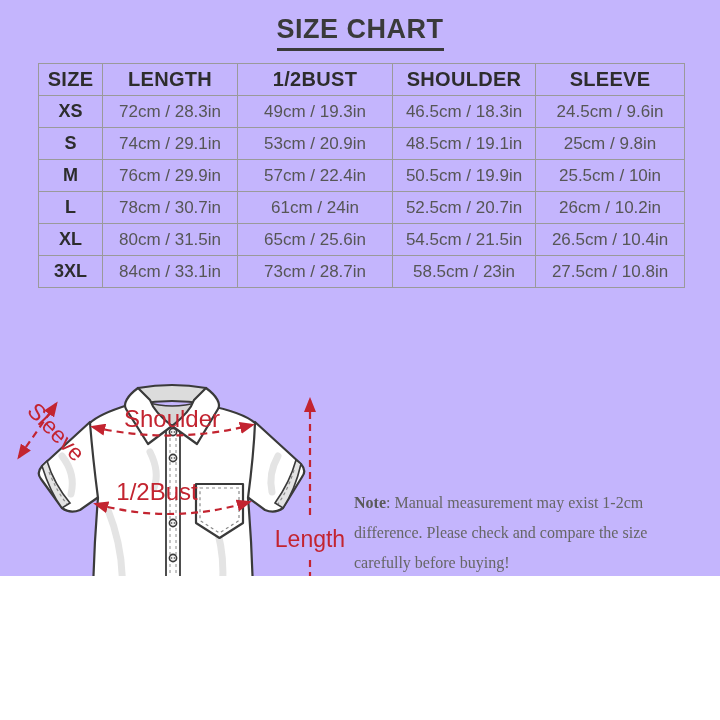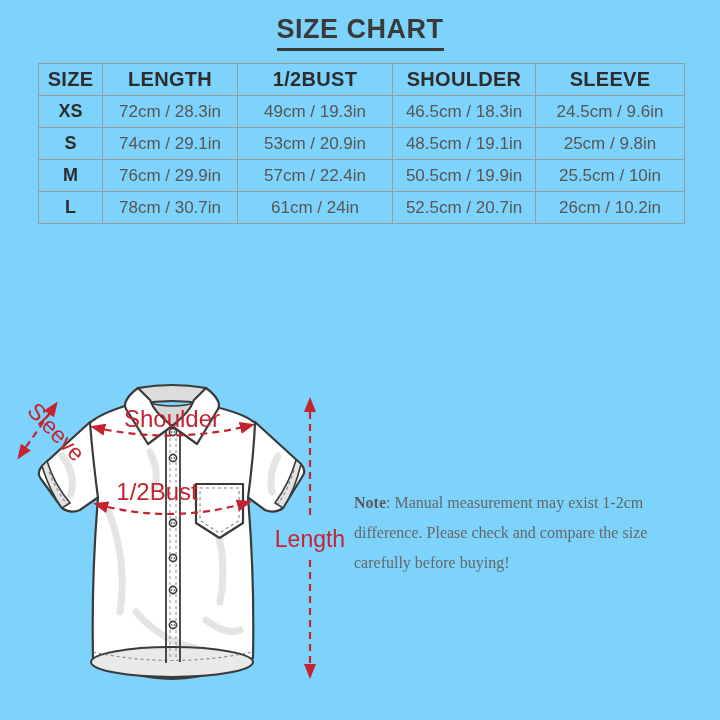--- a/index.html
+++ b/index.html
@@ -1,16 +1,16 @@
 <!DOCTYPE html>
 <html><head>
 <meta charset="utf-8">
 <style>
   html,body{margin:0;padding:0;background:#fff;}
-  #stage{position:relative;width:720px;height:720px;background:#7dd3fc;overflow:hidden;
+  #stage{position:relative;width:720px;height:576px;background:#c4b5fd;overflow:hidden;
          font-family:"Liberation Sans", sans-serif;}
   
   .title-wrap{position:absolute;top:14px;left:0;width:720px;text-align:center;}
   .title{display:inline-block;font-size:27px;font-weight:bold;letter-spacing:.5px;
          color:#3a3a3a;border-bottom:3px solid #3a3a3a;padding-bottom:3px;}
   
   table.size-table{position:absolute;left:38px;top:63px;width:646px;border-collapse:collapse;
                    table-layout:fixed;}
   table.size-table th, table.size-table td{
       border:1px solid #9a9a9a;text-align:center;vertical-align:middle;
@@ -72,20 +72,34 @@
           <td>57cm / 22.4in</td>
           <td>50.5cm / 19.9in</td>
           <td>25.5cm / 10in</td>
         </tr>
         <tr>
           <td class="size-col">L</td>
           <td>78cm / 30.7in</td>
           <td>61cm / 24in</td>
           <td>52.5cm / 20.7in</td>
           <td>26cm / 10.2in</td>
+        </tr>
+        <tr>
+          <td class="size-col">XL</td>
+          <td>80cm / 31.5in</td>
+          <td>65cm / 25.6in</td>
+          <td>54.5cm / 21.5in</td>
+          <td>26.5cm / 10.4in</td>
+        </tr>
+        <tr>
+          <td class="size-col">3XL</td>
+          <td>84cm / 33.1in</td>
+          <td>73cm / 28.7in</td>
+          <td>58.5cm / 23in</td>
+          <td>27.5cm / 10.8in</td>
         </tr>
       </tbody>
   </table>
 
   <svg class="shirt-svg" viewBox="0 0 345 340" xmlns="http://www.w3.org/2000/svg">
     <defs>
       <marker id="arr" viewBox="0 0 10 8" refX="8" refY="4" markerWidth="7" markerHeight="5.5" orient="auto-start-reverse" markerUnits="strokeWidth">
         <path d="M0,0 L10,4 L0,8 Z" fill="#c32430"></path>
       </marker>
     </defs>

